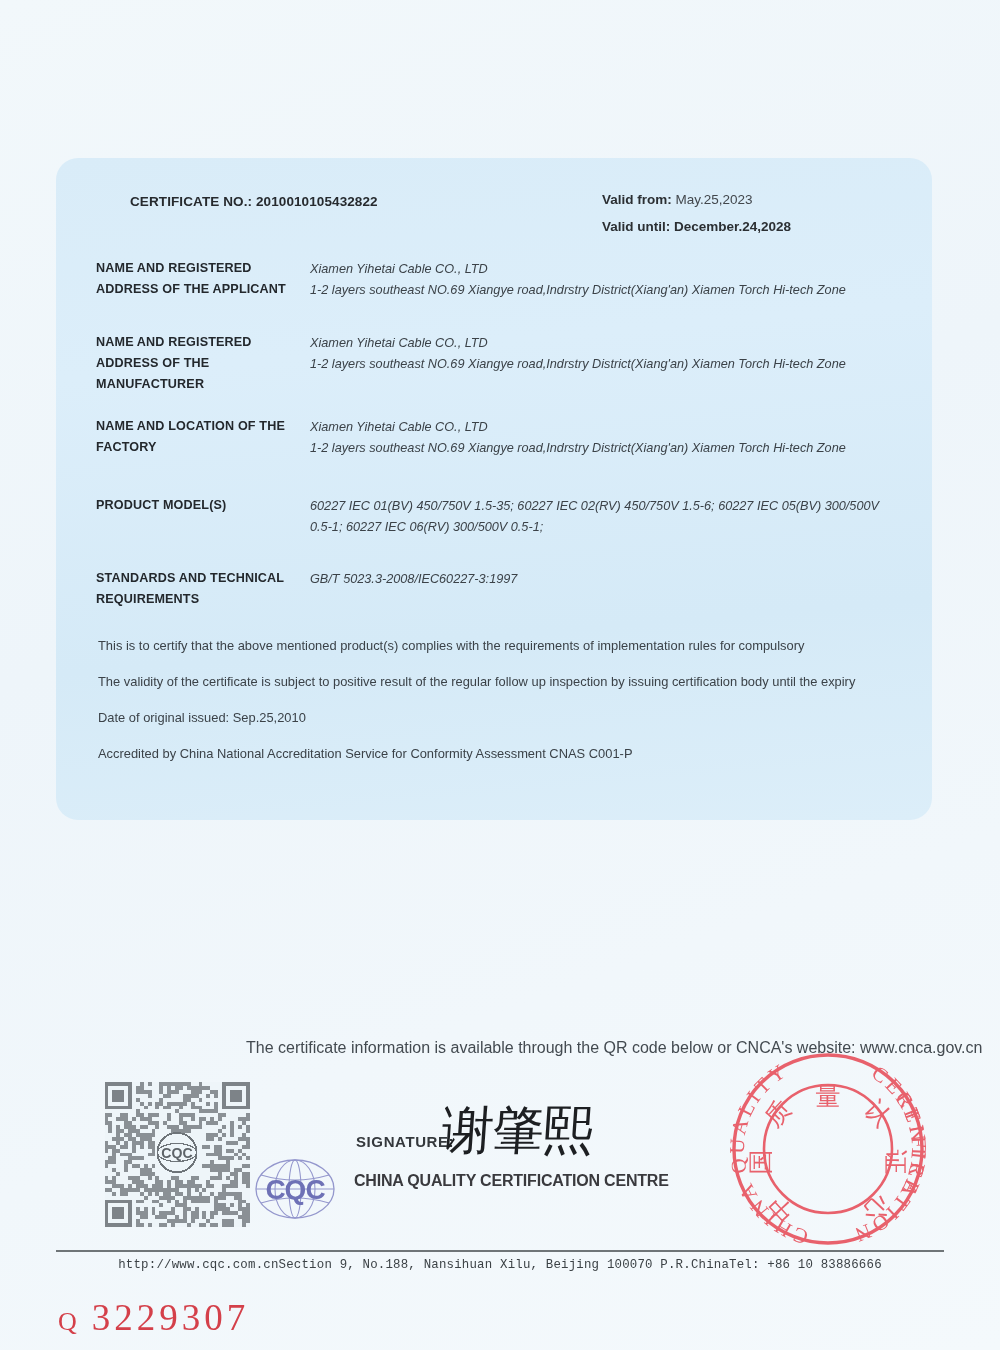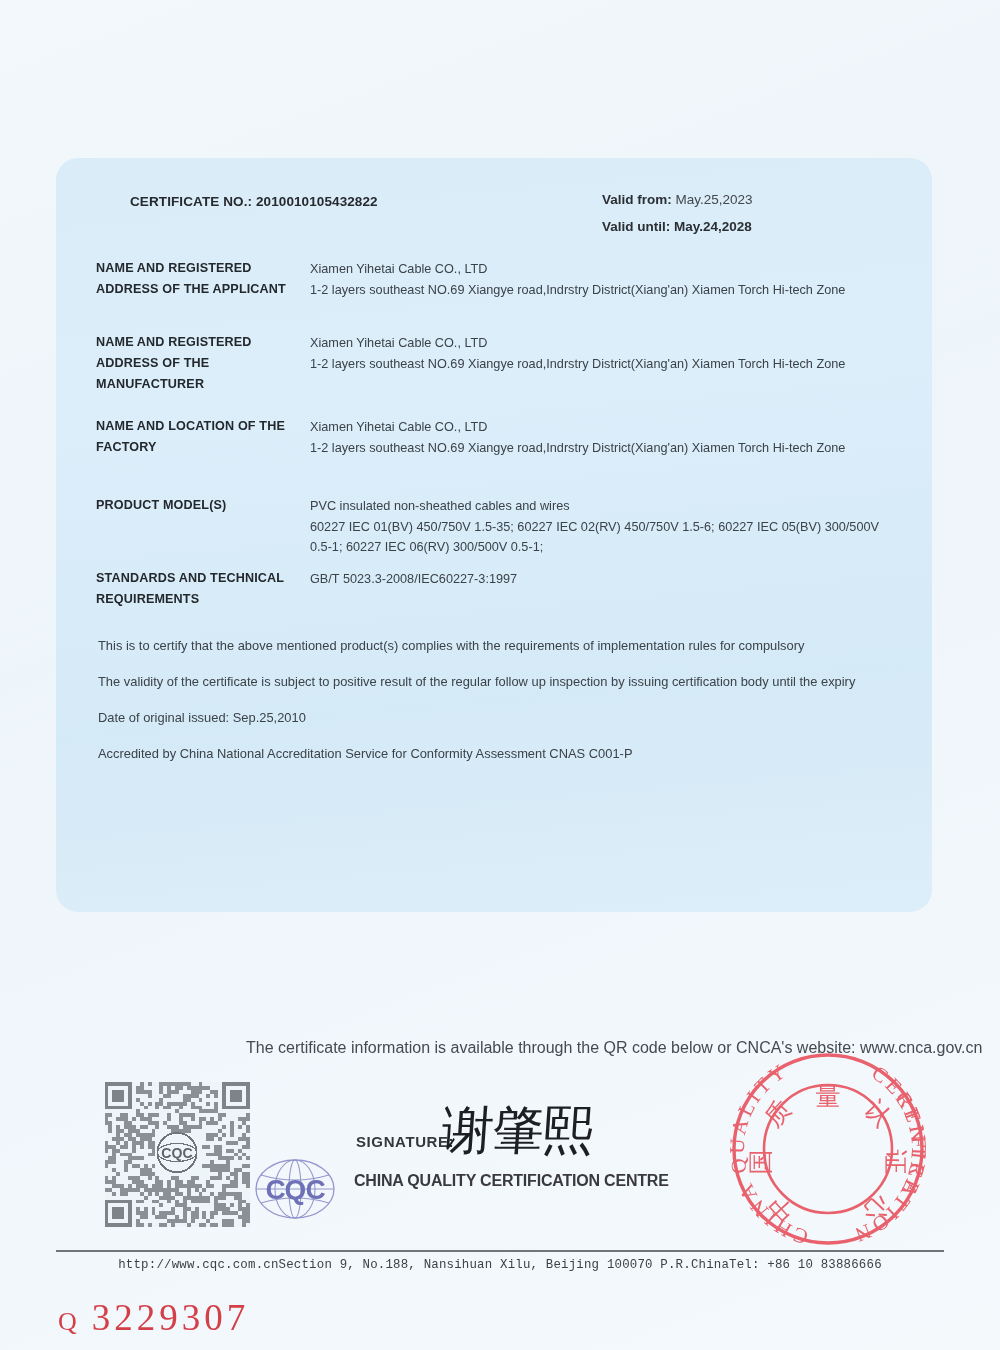--- a/index.html
+++ b/index.html
@@ -36,21 +36,21 @@
     font-family: "Liberation Sans", sans-serif;
     white-space: nowrap;
     transform: scaleX(0.97);
     transform-origin: left center;
   }
 
   
   #panel {
     position: absolute;
     left: 56px; top: 158px;
-    width: 876px; height: 754px;
+    width: 876px; height: 662px;
     background: linear-gradient(175deg, #d9ecf8 0%, #dceefa 30%, #d5eaf7 70%, #dceef9 100%);
     border-radius: 22px;
   }
 
   
   .certno {
     position: absolute; left: 74px; top: 36px;
     font-size: 13.5px; font-weight: bold; color: #262a2e;
     letter-spacing: 0.1px;
   }
@@ -71,20 +71,21 @@
     font-size: 12.6px; font-weight: bold;
     color: #23282d; line-height: 21px;
     letter-spacing: 0.15px;
   }
   .field .value {
     position: absolute; left: 214px; top: 1px;
     width: 600px;
     font-size: 12.7px; color: #3b4248;
     line-height: 20.5px;
     font-weight: normal;
+    font-style: italic;
   }
 
   
   #para {
     position: absolute; left: 42px; top: 470px;
     width: 796px;
     font-size: 12.9px;
     color: #3b4248;
     line-height: 36px;
   }
@@ -170,21 +171,21 @@
       <span>2010010105432822</span>
     </div>
 
     <div class="valid-block">
       <div>
         <span class="lbl">Valid from:</span>
         <span class="v-from">May.25,2023</span>
       </div>
       <div>
         <span class="lbl">Valid until:</span>
-        <span class="v-until">May.24,2028</span>
+        <span class="v-until">December.24,2028</span>
       </div>
     </div>
 
     <div class="field" style="top:100px">
       <div class="label">NAME AND REGISTERED ADDRESS OF THE APPLICANT</div>
       <div class="value">
         <div>Xiamen Yihetai Cable CO., LTD</div>
         <div class="nowrap">1-2 layers southeast NO.69 Xiangye road,Indrstry District(Xiang'an) Xiamen Torch Hi-tech Zone</div>
       </div>
     </div>
@@ -201,21 +202,20 @@
       <div class="label">NAME AND LOCATION OF THE FACTORY</div>
       <div class="value">
         <div>Xiamen Yihetai Cable CO., LTD</div>
         <div class="nowrap">1-2 layers southeast NO.69 Xiangye road,Indrstry District(Xiang'an) Xiamen Torch Hi-tech Zone</div>
       </div>
     </div>
 
     <div class="field" style="top:337px">
       <div class="label">PRODUCT MODEL(S)</div>
       <div class="value" style="width:640px">
-        <div>PVC insulated non-sheathed cables and wires</div>
         <div class="nowrap">60227 IEC 01(BV) 450/750V 1.5-35; 60227 IEC 02(RV) 450/750V 1.5-6; 60227 IEC 05(BV) 300/500V</div>
         <div class="nowrap">0.5-1; 60227 IEC 06(RV) 300/500V 0.5-1;</div>
       </div>
     </div>
 
     <div class="field" style="top:410px">
       <div class="label" style="width:210px">STANDARDS AND TECHNICAL REQUIREMENTS</div>
       <div class="value">GB/T 5023.3-2008/IEC60227-3:1997</div>
     </div>
 

